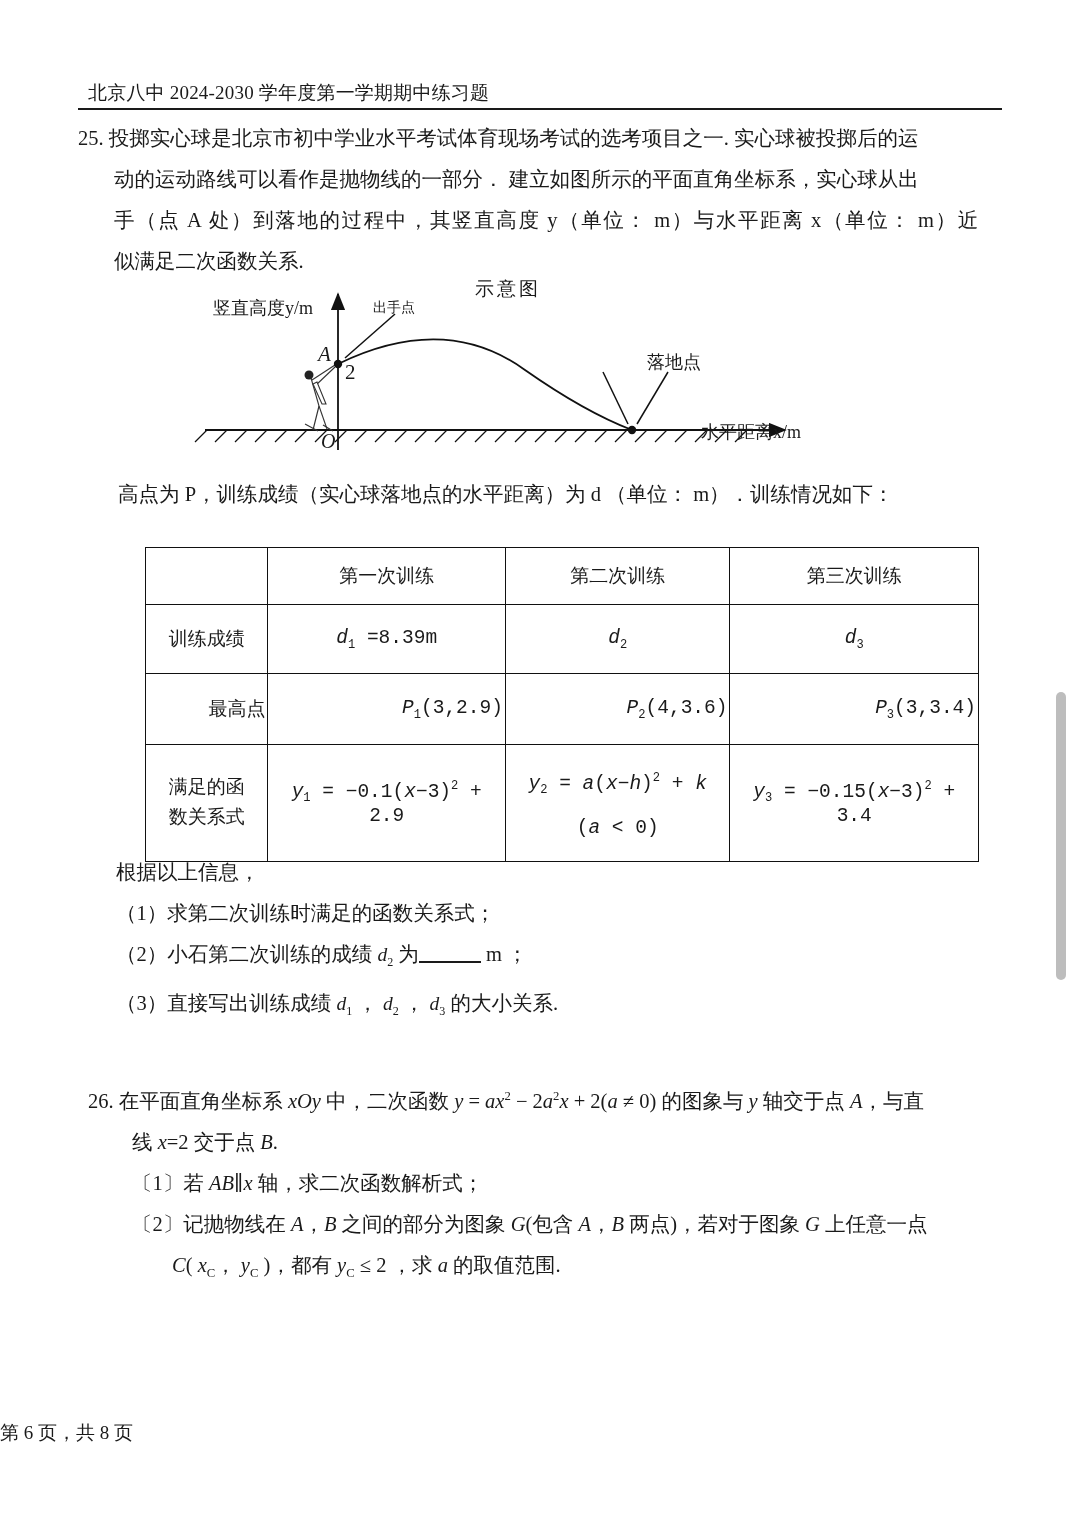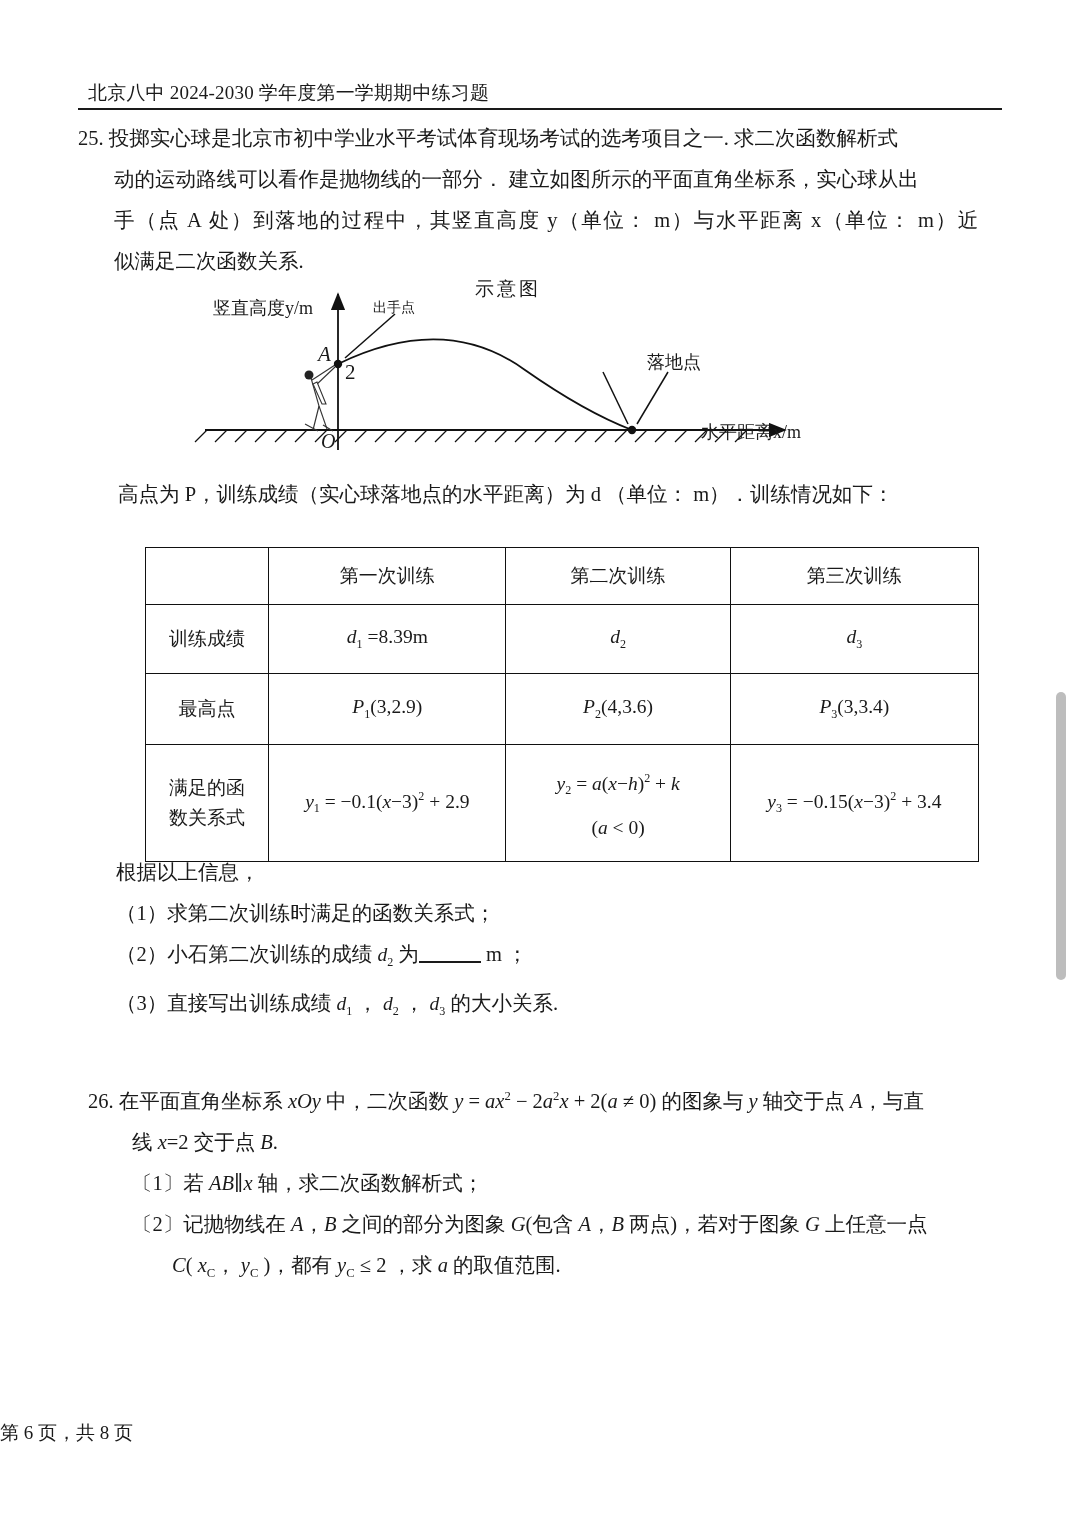--- a/index.html
+++ b/index.html
@@ -72,35 +72,36 @@
   .figure svg { display:block; }
 
   
   .tbl {
     position: absolute;
     left: 145px;
     top: 547px;
     width: 834px;
     border-collapse: collapse;
     font-size: 19px;
+    font-family: Liberation Mono, monospace;
   }
   .tbl td {
     border: 1.6px solid #111;
     text-align: center;
     vertical-align: middle;
     padding: 4px 2px;
   }
   .c0 { width: 122px; }
   .c1 { width: 238px; }
   .c2 { width: 225px; }
   .c3 { width: 249px; }
 
   .r-head td { height: 48px; }
   .r-score td { height: 60px; }
-  .r-peak  td { height: 62px; }
+  .r-peak  td { height: 62px; text-align: right; }
   .r-fn    td { height: 108px; }
 
   .two-line { line-height: 30px; }
   .stack    { line-height: 38px; }
 
   .math { font-size: 19.5px; }
   .math i { font-style: italic; }
 
   
   .blank {
@@ -142,21 +143,21 @@
 </head>
 <body>
 
 <div class="page">
 
   <div class="doc-header">北京八中 2024-2030 学年度第一学期期中练习题</div>
   <div class="header-rule"></div>
 
   <div class="qnum-block" style="left:78px; top:118px; width:930px;">
     <div class="q-line just" style="width:930px;">
-      <span><span>25.</span><span>&nbsp;</span><span>投掷实心球是北京市初中学业水平考试体育现场考试的选考项目之一. 求二次函数解析式</span></span>
+      <span><span>25.</span><span>&nbsp;</span><span>投掷实心球是北京市初中学业水平考试体育现场考试的选考项目之一. 实心球被投掷后的运</span></span>
     </div>
     <div class="q-line" style="padding-left:36px;"><span>动的运动路线可以看作是抛物线的一部分． 建立如图所示的平面直角坐标系，实心球从出</span></div>
     <div class="q-line" style="padding-left:36px; letter-spacing:1.6px;"><span>手（点 A 处）到落地的过程中，其竖直高度 y（单位： m）与水平距离 x（单位： m）近</span></div>
     <div class="q-line" style="padding-left:36px;"><span>似满足二次函数关系.</span></div>
   </div>
 
   <div class="figure">
     <svg width="640" height="190" viewBox="0 0 640 190" xmlns="http://www.w3.org/2000/svg">
       <defs>
         <marker id="arrhead" markerWidth="10" markerHeight="8" refX="9" refY="4" orient="auto">

